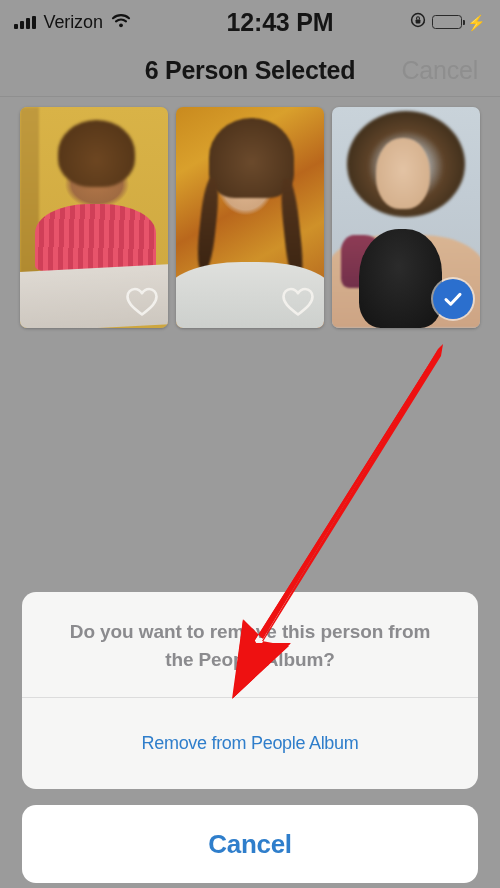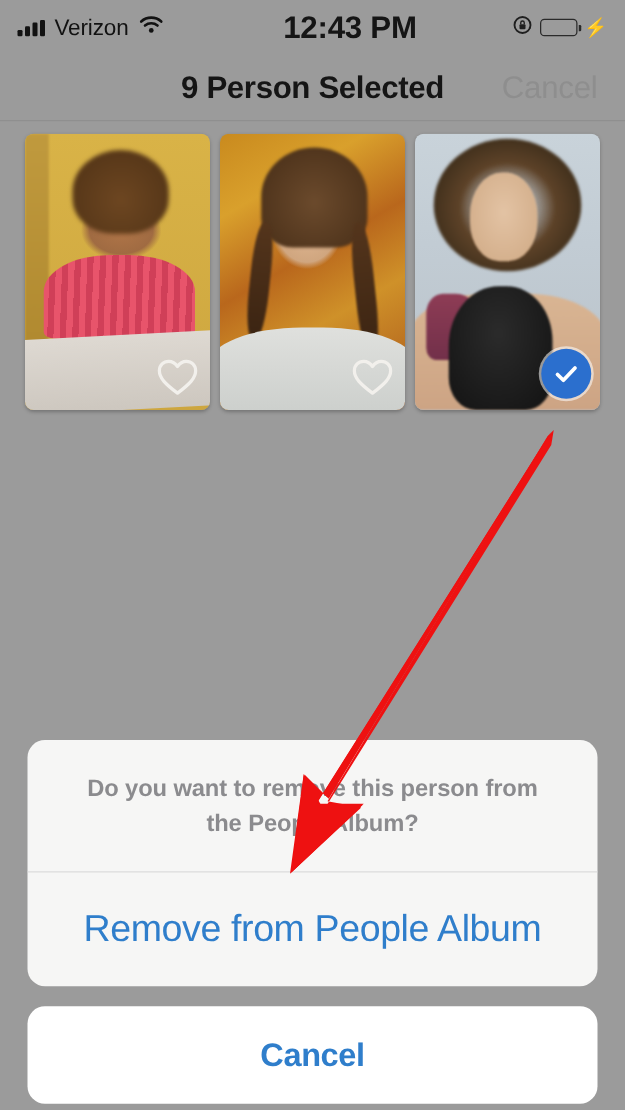--- a/index.html
+++ b/index.html
@@ -294,21 +294,21 @@
   }
   #sheet-divider {
     height: 1px;
     background: #dcdcdc;
   }
   #sheet-action {
     height: 91px;
     display: flex;
     align-items: center;
     justify-content: center;
-    font-size: 30px;
+    font-size: 18px;
     color: #2f7ecb;
     letter-spacing: -0.3px;
   }
   #cancel-card {
     margin-top: 16px;
     background: #ffffff;
     border-radius: 14px;
     height: 78px;
     display: flex;
     align-items: center;
@@ -356,21 +356,21 @@
         </svg>
       </span>
       <span class="battery">
         <span class="fill" style="width:75%"></span>
       </span>
       <span class="bolt">⚡</span>
     </div>
   </div>
 
   <div id="nav-bar">
-    <div id="nav-title">9 Person Selected</div>
+    <div id="nav-title">6 Person Selected</div>
     <div id="nav-cancel">Cancel</div>
   </div>
 
   <div id="photo-grid">
 
     <div class="tile">
       <div class="photo p1">
         <span class="sidebar-wall"></span>
         <span class="hair"></span>
         <span class="shirt"></span>

